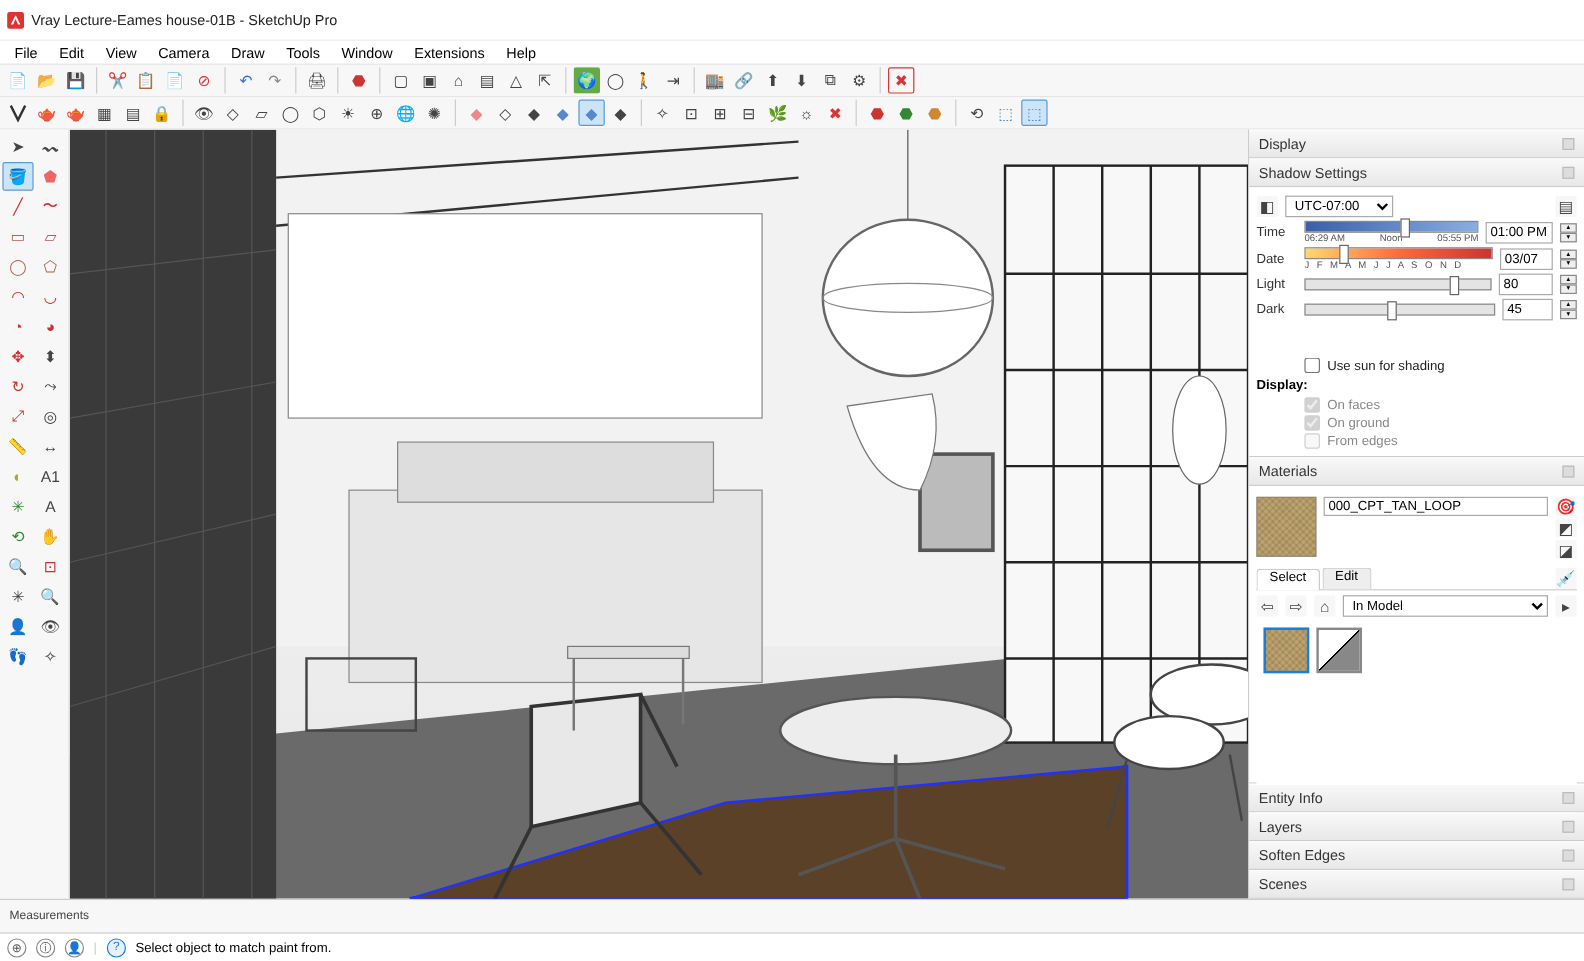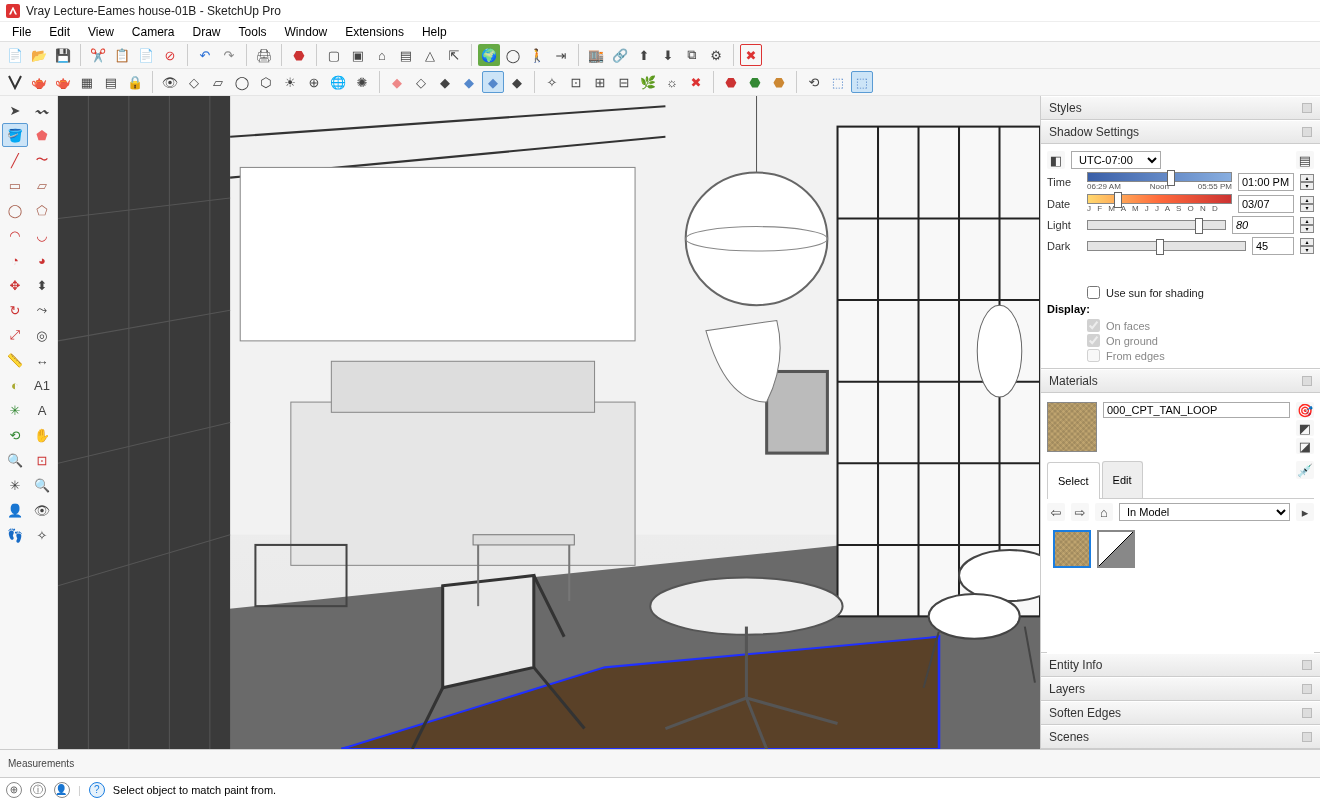--- a/index.html
+++ b/index.html
@@ -1,17 +1,17 @@
 <!DOCTYPE html>
 <html><head>
 <meta charset="utf-8">
 <style>
 * { box-sizing: border-box; margin: 0; padding: 0; font-family: "Segoe UI", Tahoma, sans-serif; }
 body { width: 1320px; height: 801px; background: #fff; overflow: hidden; display: flex; flex-direction: column; font-size: 11px; }
-.titlebar { height: 22px; background: #fff; display: flex; align-items: center; padding: 0 6px; gap: 6px; border-bottom: 1px solid #eee; }
+.titlebar { height: 34px; background: #fff; display: flex; align-items: center; padding: 0 6px; gap: 6px; border-bottom: 1px solid #eee; }
 .titlebar .app-icon { width: 14px; height: 14px; background: #d33; border-radius: 2px; position: relative; }
 .titlebar .app-icon::after { content:""; position:absolute; inset:3px; background:#fff; clip-path: polygon(0 100%, 50% 0, 100% 100%, 75% 100%, 50% 40%, 25% 100%); }
 .titlebar .title { font-size: 12px; color: #222; }
 .menubar { height: 20px; display: flex; align-items: center; gap: 2px; padding: 0 4px; border-bottom: 1px solid #e0e0e0; }
 .menubar span { padding: 2px 8px; font-size: 12px; cursor: default; }
 .toolbar-row { display: flex; align-items: center; gap: 2px; padding: 2px 4px; border-bottom: 1px solid #e5e5e5; background: #f7f7f7; }
 .toolbar-row .sep { width: 1px; height: 22px; background: #ccc; margin: 0 4px; }
 .tb { width: 22px; height: 22px; border: 1px solid transparent; display: flex; align-items: center; justify-content: center; border-radius: 2px; font-size: 13px; color: #444; background: #f7f7f7; }
 .tb.active { background: #cce4f7; border-color: #5a9bd4; }
 .tb svg { width: 16px; height: 16px; }
@@ -43,21 +43,21 @@
 .slider-track.sun { background: linear-gradient(to right, #ffd86e, #ff6a3c, #c33); }
 .slider-track.gray { background: #e4e4e4; }
 .slider-knob { position:absolute; top:-3px; width:8px; height:16px; background:#fff; border:1px solid #666; }
 .checkbox-row { display:flex; align-items:center; gap:6px; margin:2px 0 2px 40px; color:#888;}
 .checkbox-row.enabled { color:#222;margin-top:31px; }
 .checkbox-row input { accent-color: #555; }
 
 .material-preview { width: 50px; height: 50px; background: #bfa46f; background-image: repeating-linear-gradient(45deg, rgba(0,0,0,.08) 0 2px, transparent 2px 4px), repeating-linear-gradient(-45deg, rgba(0,0,0,.08) 0 2px, transparent 2px 4px); border:1px solid #888;}
 .mat-name { flex:1; border:1px solid #aaa; height:18px; padding:2px 4px; background:#fff; }
 .mat-tabs { display:flex; border-bottom:1px solid #ccc; margin-top:4px;}
-.mat-tabs .mtab { padding:12px 10px; border:1px solid #ccc; border-bottom:none; margin-right:2px; font-size:11px; border-radius:3px 3px 0 0; cursor:default;}
+.mat-tabs .mtab { padding:0 10px; border:1px solid #ccc; border-bottom:none; margin-right:2px; font-size:11px; border-radius:3px 3px 0 0; cursor:default;}
 .mat-tabs .mtab.active { background:#fff; position:relative; top:1px;}
 .mat-tabs .mtab.inactive { background:#eee;}
 .mat-swatches { flex:1; background:#fff; padding:6px; display:flex; gap:6px; align-content:flex-start; min-height:180px; border-bottom:1px solid #ccc;}
 .swatch { width:38px; height:38px; border:2px solid #1a7de0; }
 .swatch.tan { background:#bfa46f; background-image: repeating-linear-gradient(45deg, rgba(0,0,0,.08) 0 2px, transparent 2px 4px), repeating-linear-gradient(-45deg, rgba(0,0,0,.08) 0 2px, transparent 2px 4px);}
 .swatch.default { border-color:#888; background: linear-gradient(135deg, #fff 0 49%, #000 49% 51%, #888 51% 100%); }
 
 .status-area { height: 28px; border-top: 1px solid #ccc; display:flex; align-items:center; padding:0 8px; font-size:10px; color:#444; background:#f7f7f7;}
 .bottom-bar { height: 24px; border-top:1px solid #ccc; display:flex; align-items:center; padding:0 6px; gap:8px; background:#fff;}
 .bottom-bar .bicon { width:16px; height:16px; border:1px solid #888; border-radius:50%; display:flex; align-items:center; justify-content:center; font-size:10px; color:#555;}
@@ -321,21 +321,21 @@
         <rect x="195" y="440" width="90" height="60" fill="none" stroke="#444" stroke-width="2"></rect>
         <rect x="410" y="430" width="100" height="10" fill="#ddd" stroke="#777"></rect>
         <line x1="415" y1="440" x2="415" y2="500" stroke="#777" stroke-width="2"></line>
         <line x1="505" y1="440" x2="505" y2="495" stroke="#777" stroke-width="2"></line>
       </svg>
     </div>
   </div>
 
   <div class="right-panels">
     <div class="panel-head">
-        <span>Styles</span>
+        <span>Display</span>
         <span class="collapse-icon"></span>
       </div>
 
     <div class="panel-head">
         <span>Shadow Settings</span>
         <span class="collapse-icon"></span>
       </div>
     <div class="panel-body">
       <div class="row">
         <div class="tb" style="width:18px;height:18px">◧</div>
@@ -362,32 +362,32 @@
           </div>
       </div>
       <div class="row">
         <label>Date</label>
         <div style="flex:1">
           <div class="slider-track sun">
               <div class="slider-knob" style="left:18%"></div>
             </div>
           <div class="tiny-labels" style="letter-spacing:2px;justify-content:flex-start">J F M A M J J A S O N D</div>
         </div>
-        <input type="text" style="width: 56px;" value="03/07">
+        <input type="text" style="width: 44px;" value="03/07">
         <div class="spinner">
             <div>▴</div>
             <div>▾</div>
           </div>
       </div>
       <div class="row">
         <label>Light</label>
         <div class="slider-track gray">
             <div class="slider-knob" style="left:78%"></div>
           </div>
-        <input type="text" style="width: 62px; font-style: italic;" value="80">
+        <input type="text" style="width: 45px;" value="80">
         <div class="spinner">
             <div>▴</div>
             <div>▾</div>
           </div>
       </div>
       <div class="row">
         <label>Dark</label>
         <div class="slider-track gray">
             <div class="slider-knob" style="left:43%"></div>
           </div>

